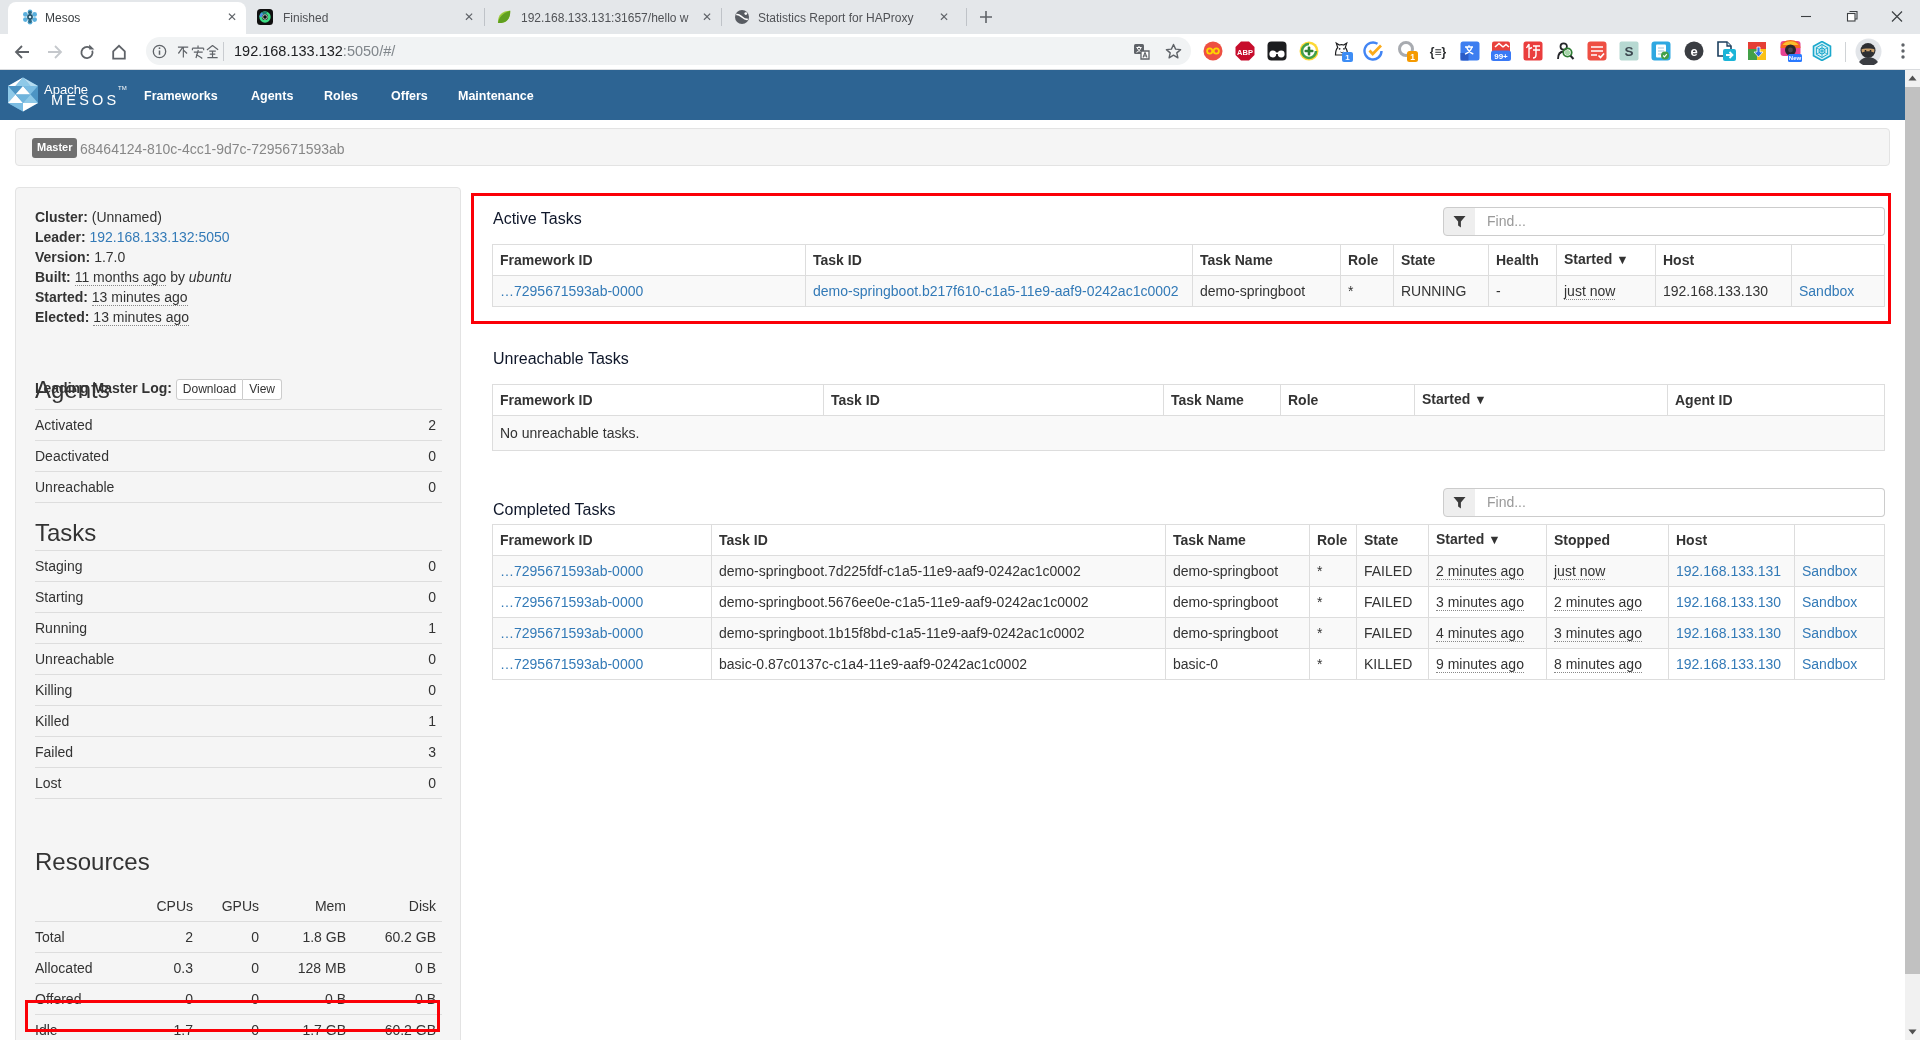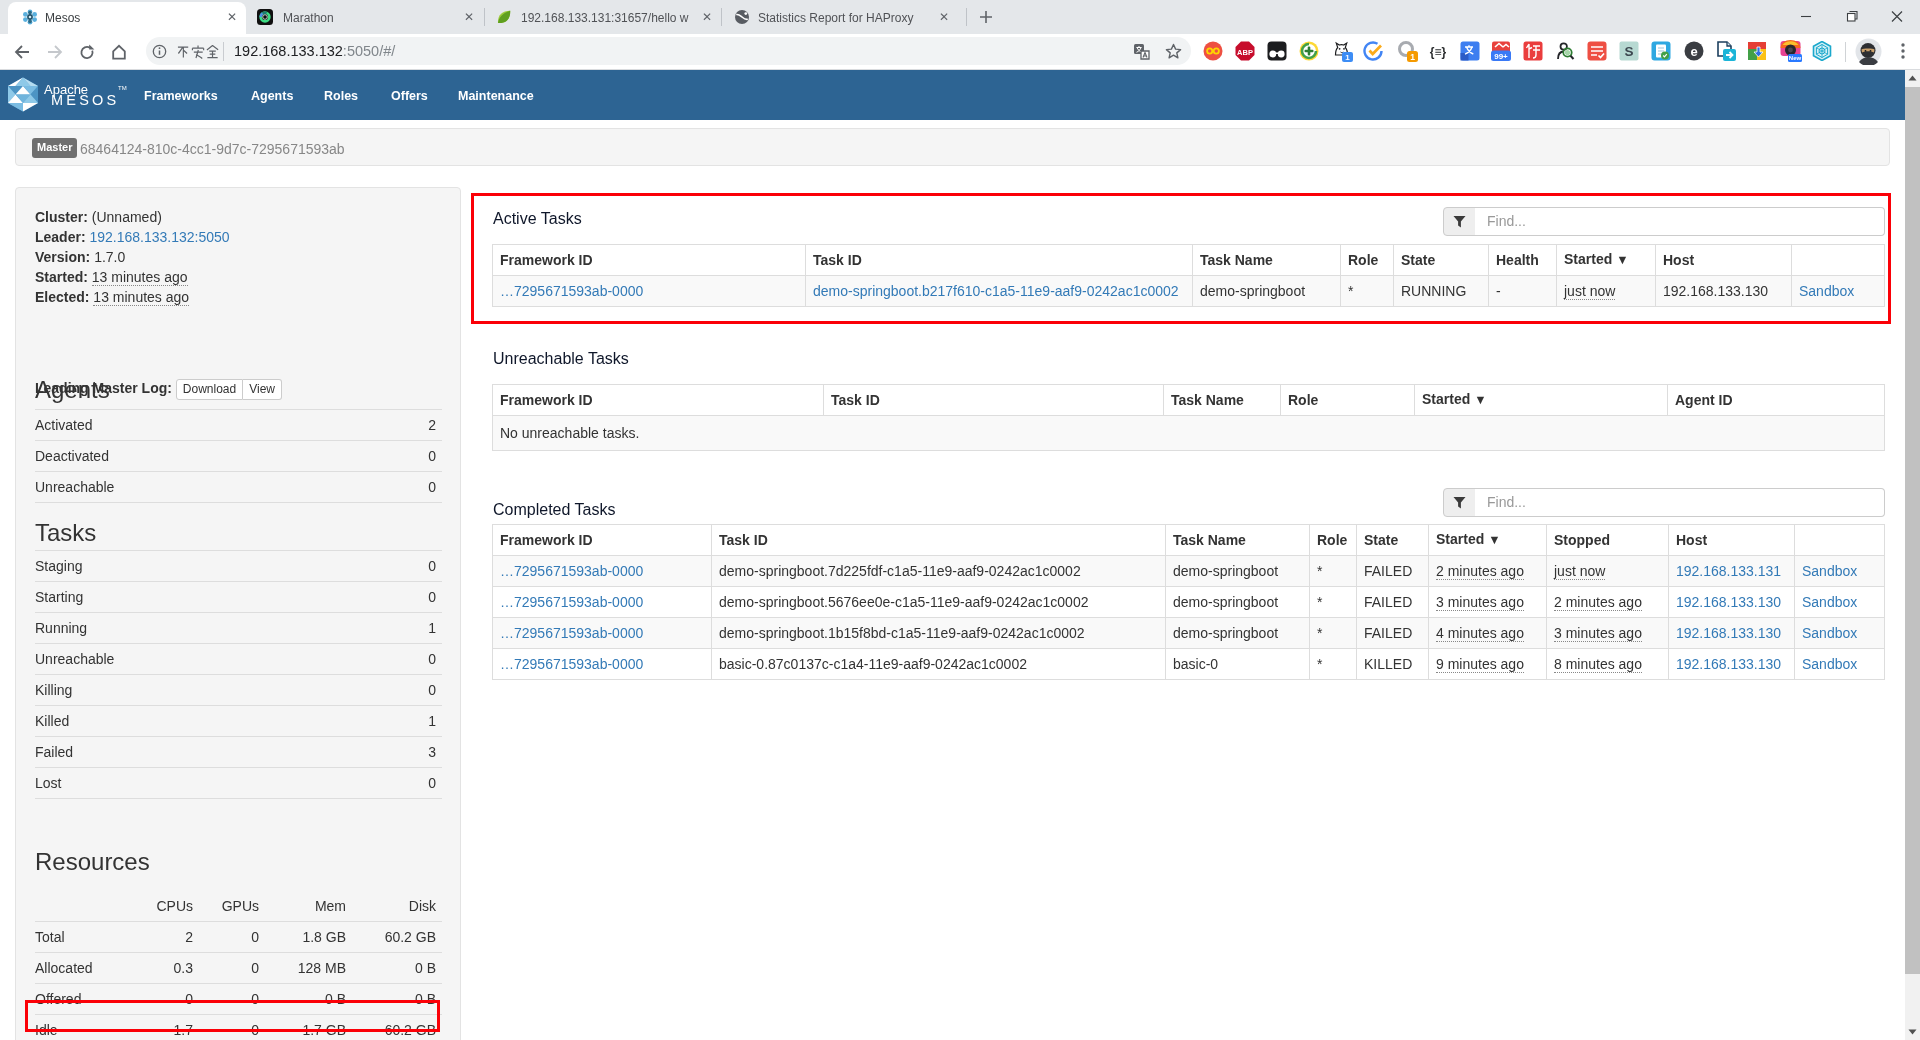--- a/index.html
+++ b/index.html
@@ -85,21 +85,21 @@
 <div class="abs tclose" style="left:227px;">✕</div>
 
 <div class="abs" style="left:257px;top:9px;"><svg width="16" height="16" viewBox="0 0 16 16">
 <rect x="0" y="0" width="16" height="16" rx="3.5" fill="#101010"></rect>
 <circle cx="8" cy="8" r="4.4" fill="none" stroke="#3ddc84" stroke-width="2.6"></circle>
 <path d="M3.6 8 a4.4 4.4 0 0 1 2 -3.7" fill="none" stroke="#4a8fe2" stroke-width="2.6"></path>
 <path d="M5.6 4.3 a4.4 4.4 0 0 1 4 -0.2" fill="none" stroke="#1e7a70" stroke-width="2.6"></path>
 <circle cx="8" cy="8" r="2.3" fill="#0c0c0c"></circle>
 <circle cx="8" cy="8" r="2.3" fill="none" stroke="#cfe9dc" stroke-width="0.9"></circle>
 </svg></div>
-<div class="abs tabtxt2" style="left:283px;width:170px;">Marathon</div>
+<div class="abs tabtxt2" style="left:283px;width:170px;">Finished</div>
 <div class="abs tclose" style="left:464px;">✕</div>
 <div class="abs tdiv" style="left:484px;"></div>
 
 <div class="abs" style="left:496px;top:9px;"><svg width="16" height="16" viewBox="0 0 16 16">
 <path d="M2 14 C1.5 6.5 6 1.8 14.2 1.8 C14.6 10 9.6 14.6 2 14 Z" fill="#9ccb3b"></path>
 <path d="M2 14 C3 8 7 4 14.2 1.8 C14.6 10 9.6 14.6 2 14 Z" fill="#5f9f1f"></path>
 </svg></div>
 <div class="abs tabtxt2" style="left:521px;width:172px;">192.168.133.131:31657/hello w</div>
 <div class="abs tclose" style="left:702px;">✕</div>
 <div class="abs tdiv" style="left:721px;"></div>
@@ -325,20 +325,21 @@
 <div class="abs" id="well">
   <div class="abs" id="masterbadge">Master</div>
   <div class="abs" id="masterid">68464124-810c-4cc1-9d7c-7295671593ab</div>
 </div>
 
 <div class="abs" id="sidebar">
   <div class="inner" style="top:19px;">
     <div class="info"><b>Cluster:</b> (Unnamed)</div>
     <div class="info"><b>Leader:</b> <a>192.168.133.132:5050</a></div>
     <div class="info"><b>Version:</b> 1.7.0</div>
+    <div class="info"><b>Built:</b> <span class="dot">11 months ago</span> by <i>ubuntu</i></div>
     <div class="info"><b>Started:</b> <span class="dot">13 minutes ago</span></div>
     <div class="info"><b>Elected:</b> <span class="dot">13 minutes ago</span></div>
   </div>
   <div class="inner" style="top:159px;font-size:14px;color:#333;margin-top:32px;"><b>Leading Master Log:</b>
     <span class="btn" style="border-radius:3px 0 0 3px;">Download</span><span class="btn" style="border-radius:0 3px 3px 0;border-left:none;">View</span>
   </div>
   <div class="inner h3" style="top:188px;">Agents</div>
   <table class="side abs" style="left:19px;top:221px;">
     <tbody>
         <tr>

